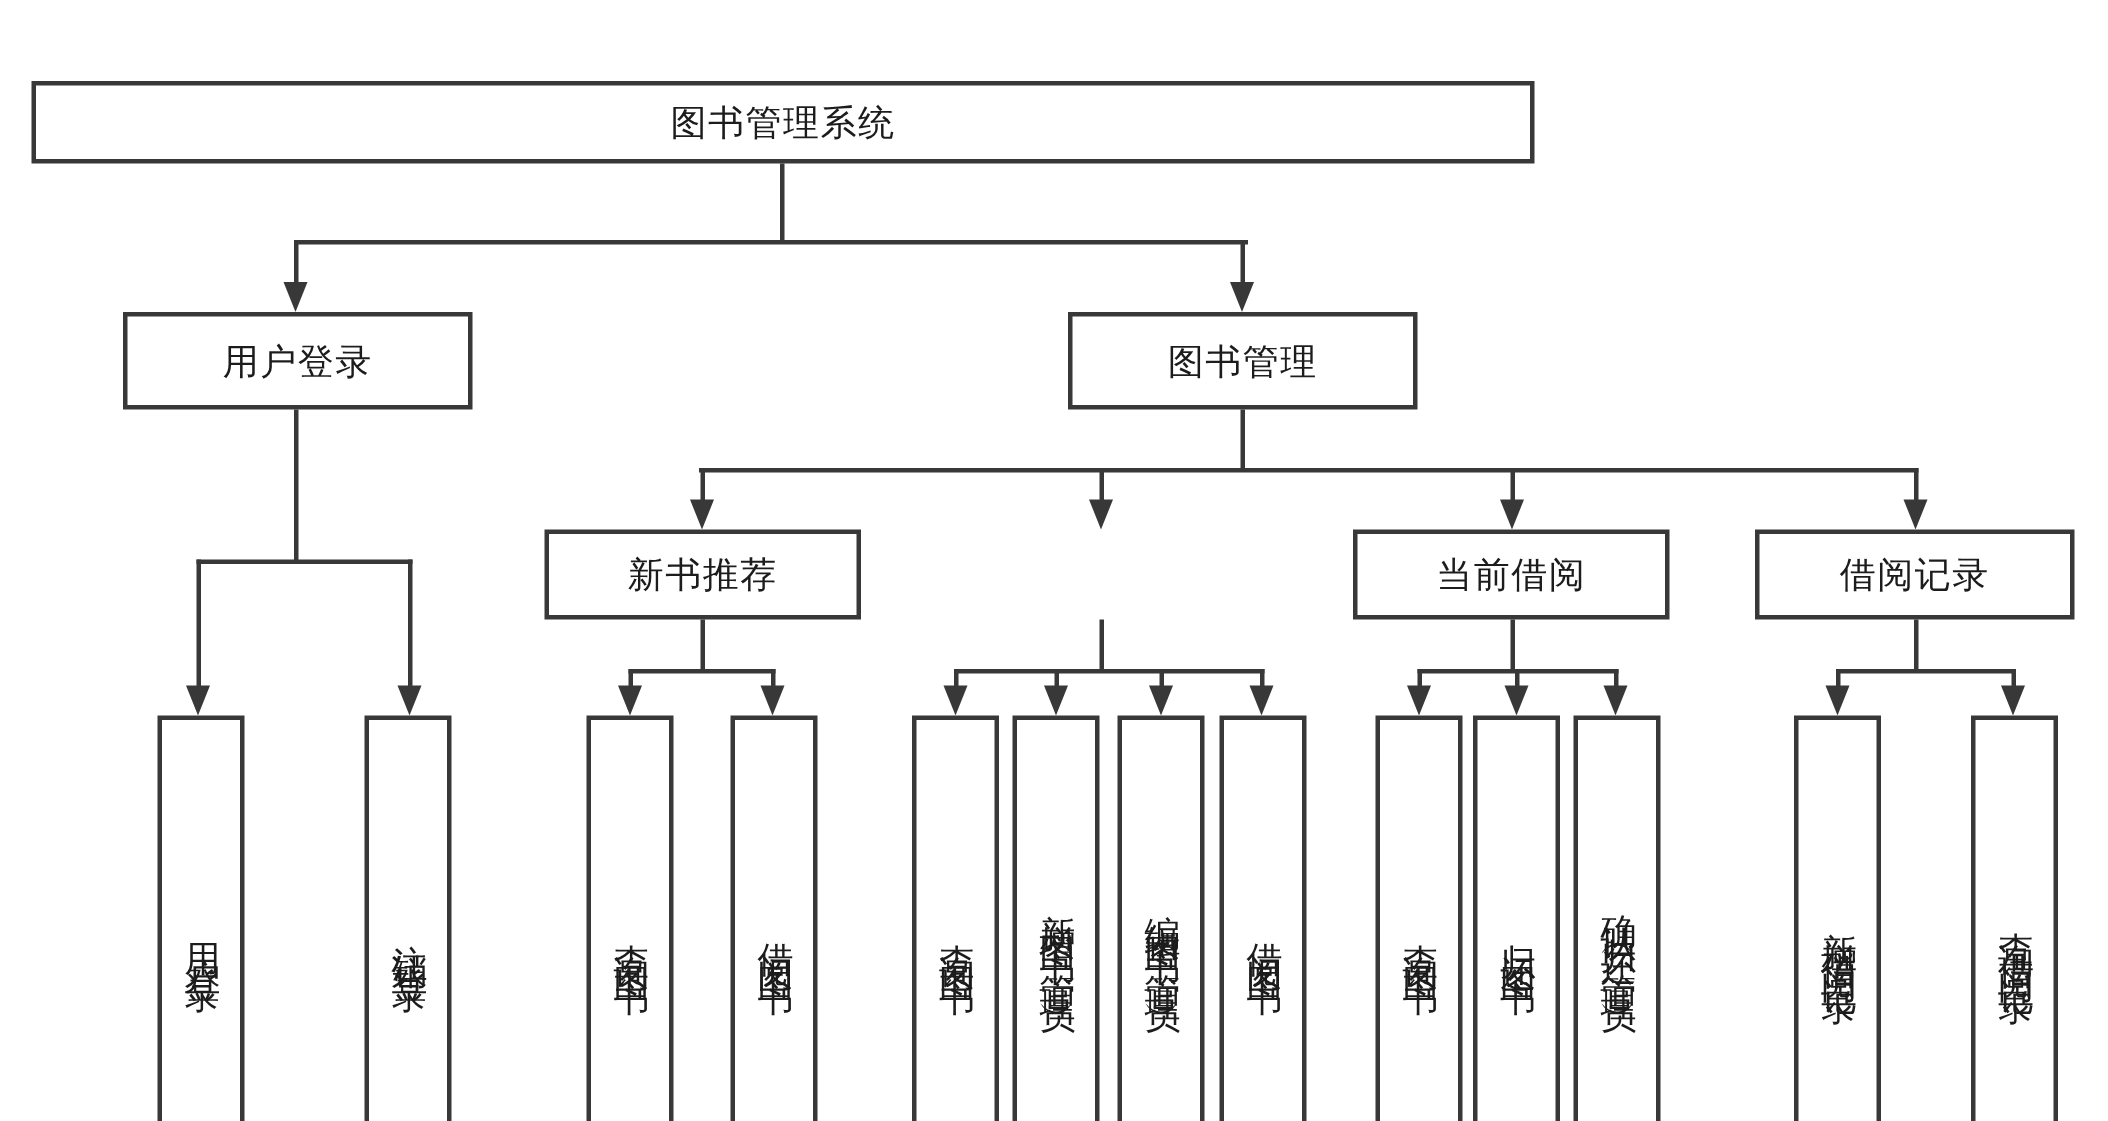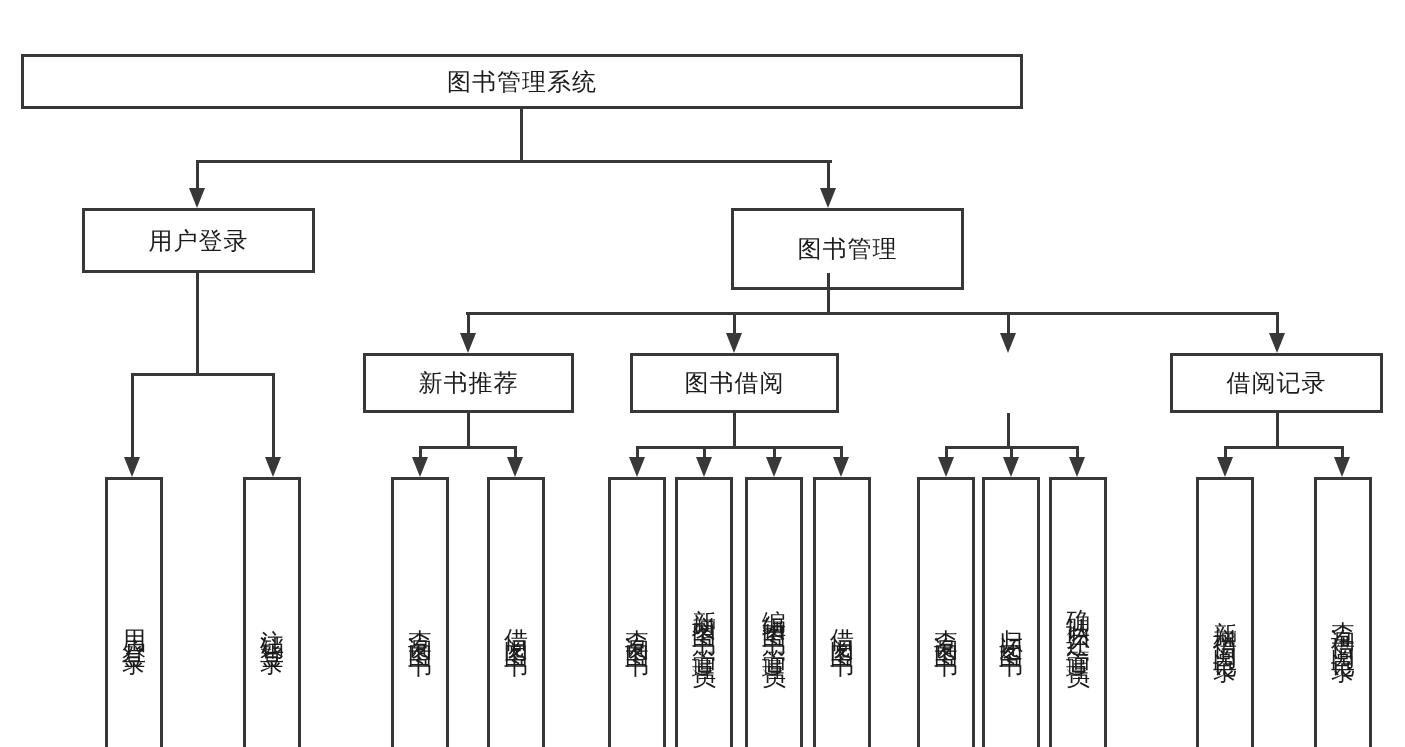--- a/index.html
+++ b/index.html
@@ -68,21 +68,21 @@
   <div class="vline" style="left:520px; top:69px;  height:51px;"></div>
   <div class="hline" style="left:196px; top:120px; width:636px;"></div>
   <div class="vline" style="left:196px; top:120px; height:30px;"></div>
   <div class="arrow" style="left:189px; top:148px;"></div>
   <div class="vline" style="left:827px; top:120px; height:30px;"></div>
   <div class="arrow" style="left:820px; top:148px;"></div>
 
   <div class="box" style="left:82px; top:168px; width:233px; height:65px;">
     <span class="hlabel">用户登录</span>
   </div>
-  <div class="box" style="left:731px; top:168px; width:233px; height:82px;">
+  <div class="box" style="left:712px; top:168px; width:233px; height:65px;">
     <span class="hlabel">图书管理</span>
   </div>
 
   <div class="vline" style="left:196px; top:233px; height:103px;"></div>
   <div class="hline" style="left:131px; top:333px; width:144px;"></div>
   <div class="vline" style="left:131px; top:333px; height:86px;"></div>
   <div class="arrow" style="left:124px; top:417px;"></div>
   <div class="vline" style="left:272px; top:333px; height:86px;"></div>
   <div class="arrow" style="left:265px; top:417px;"></div>
 
@@ -93,22 +93,22 @@
   <div class="vline" style="left:733px;  top:272px; height:23px;"></div>
   <div class="arrow" style="left:726px;  top:293px;"></div>
   <div class="vline" style="left:1007px; top:272px; height:23px;"></div>
   <div class="arrow" style="left:1000px; top:293px;"></div>
   <div class="vline" style="left:1276px; top:272px; height:23px;"></div>
   <div class="arrow" style="left:1269px; top:293px;"></div>
 
   <div class="box" style="left:363px;  top:313px; width:211px; height:60px;justify-content:center;">
     <span class="hlabel">新书推荐</span>
   </div>
-  <div class="box" style="left:630px;  top:313px; width:209px; height:60px;">
-    <span class="hlabel">图书借阅</span>
+  <div class="box" style="left:902px;  top:313px; width:211px; height:60px;">
+    <span class="hlabel">当前借阅</span>
   </div>
   <div class="box" style="left:1170px; top:313px; width:213px; height:60px;">
     <span class="hlabel">借阅记录</span>
   </div>
 
   <div class="vline" style="left:467px; top:373px; height:33px;"></div>
   <div class="hline" style="left:419px; top:406px; width:98px;"></div>
   <div class="vline" style="left:419px; top:406px; height:13px;"></div>
   <div class="arrow" style="left:412px; top:417px;"></div>
   <div class="vline" style="left:514px; top:406px; height:13px;"></div>

